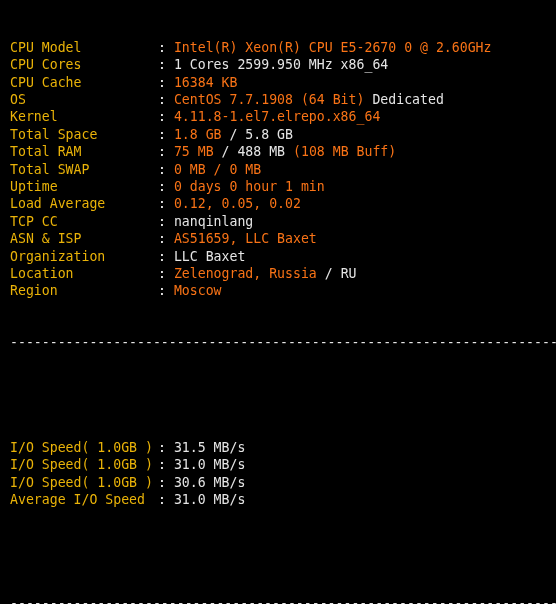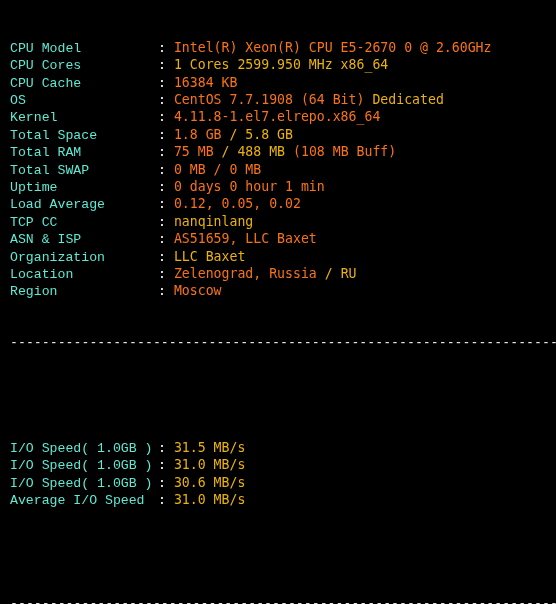--- a/index.html
+++ b/index.html
@@ -21,28 +21,27 @@
     padding: 4px 0 0 10px;
     white-space: pre;
   }
   .row {
     height: 17.4px;
     white-space: pre;
   }
   .label {
     display: inline-block;
     width: 148px;
-    color: #5eead4;
-    font-family: Liberation Mono, monospace;
+    color: #eab308;
   }
   .colon {
     color: #ffffff;
   }
   .cyan   { color: #f97316; }
-  .yellow { color: #eab308; }
+  .yellow { color: #e5e5e5; }
   .sep {
     height: 17.4px;
     color: #e5e5e5;
     letter-spacing: 0;
     white-space: pre;
     overflow: hidden;
   }
   .blank { height: 17.4px; }
 </style>
 </head>

